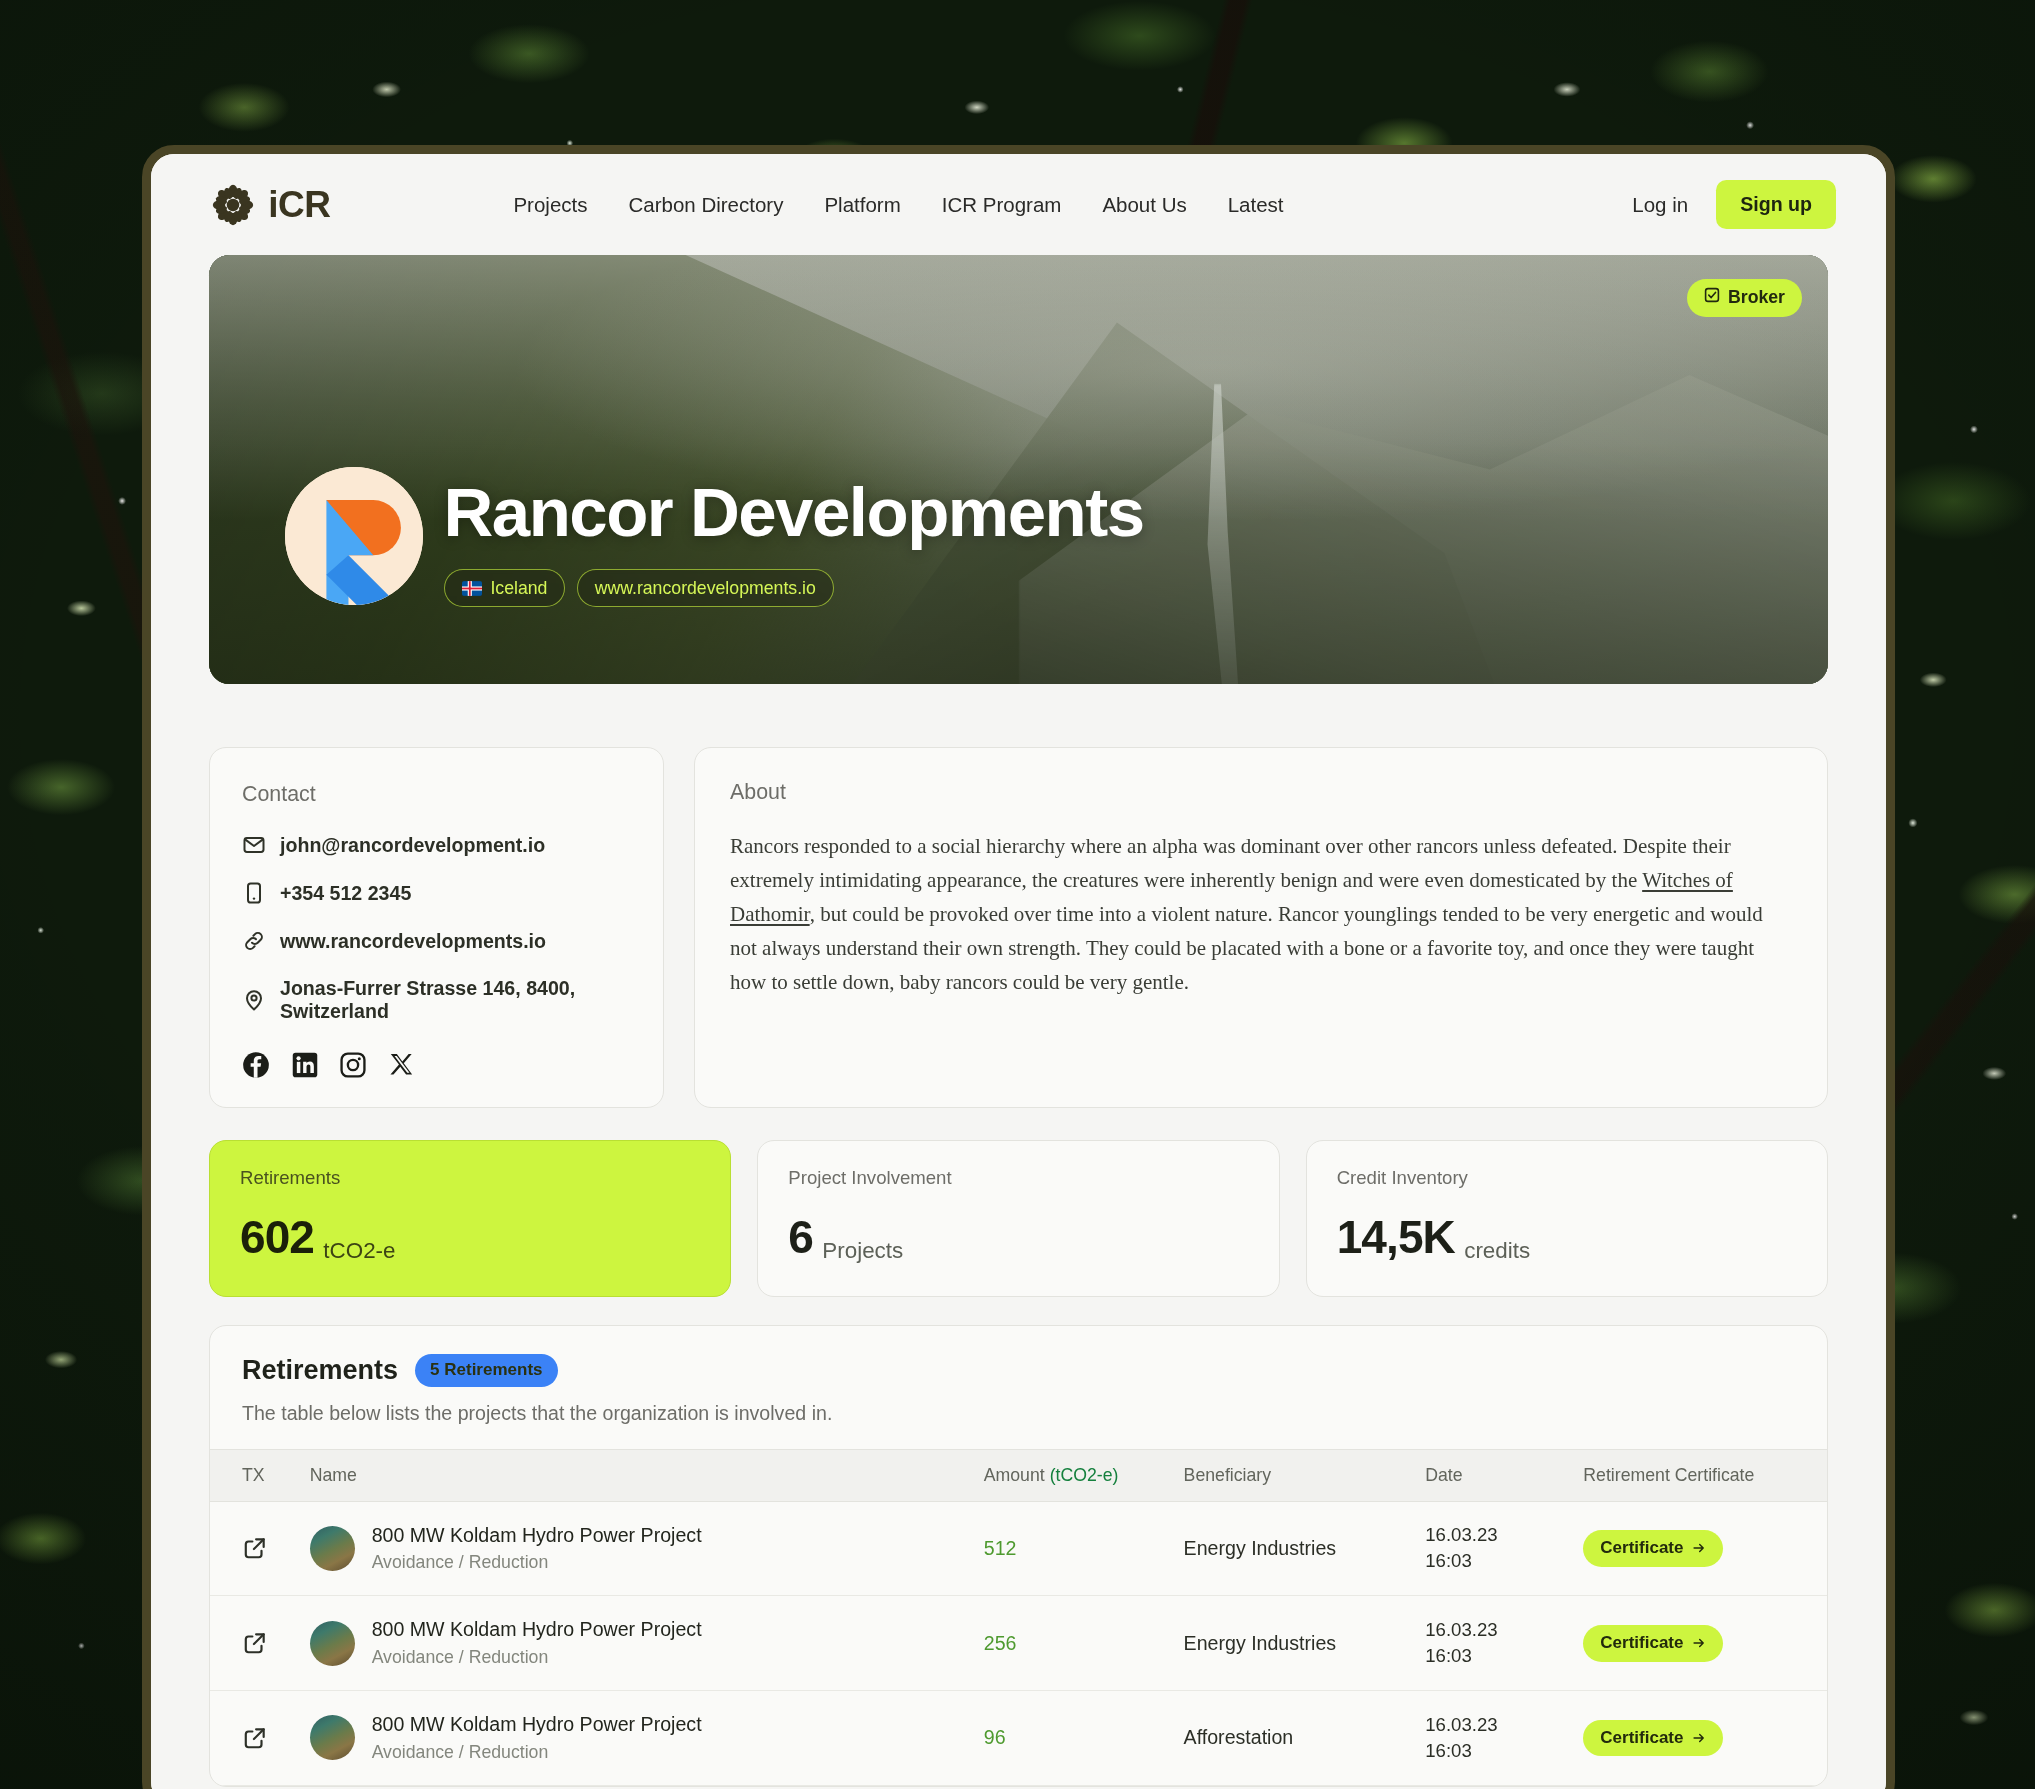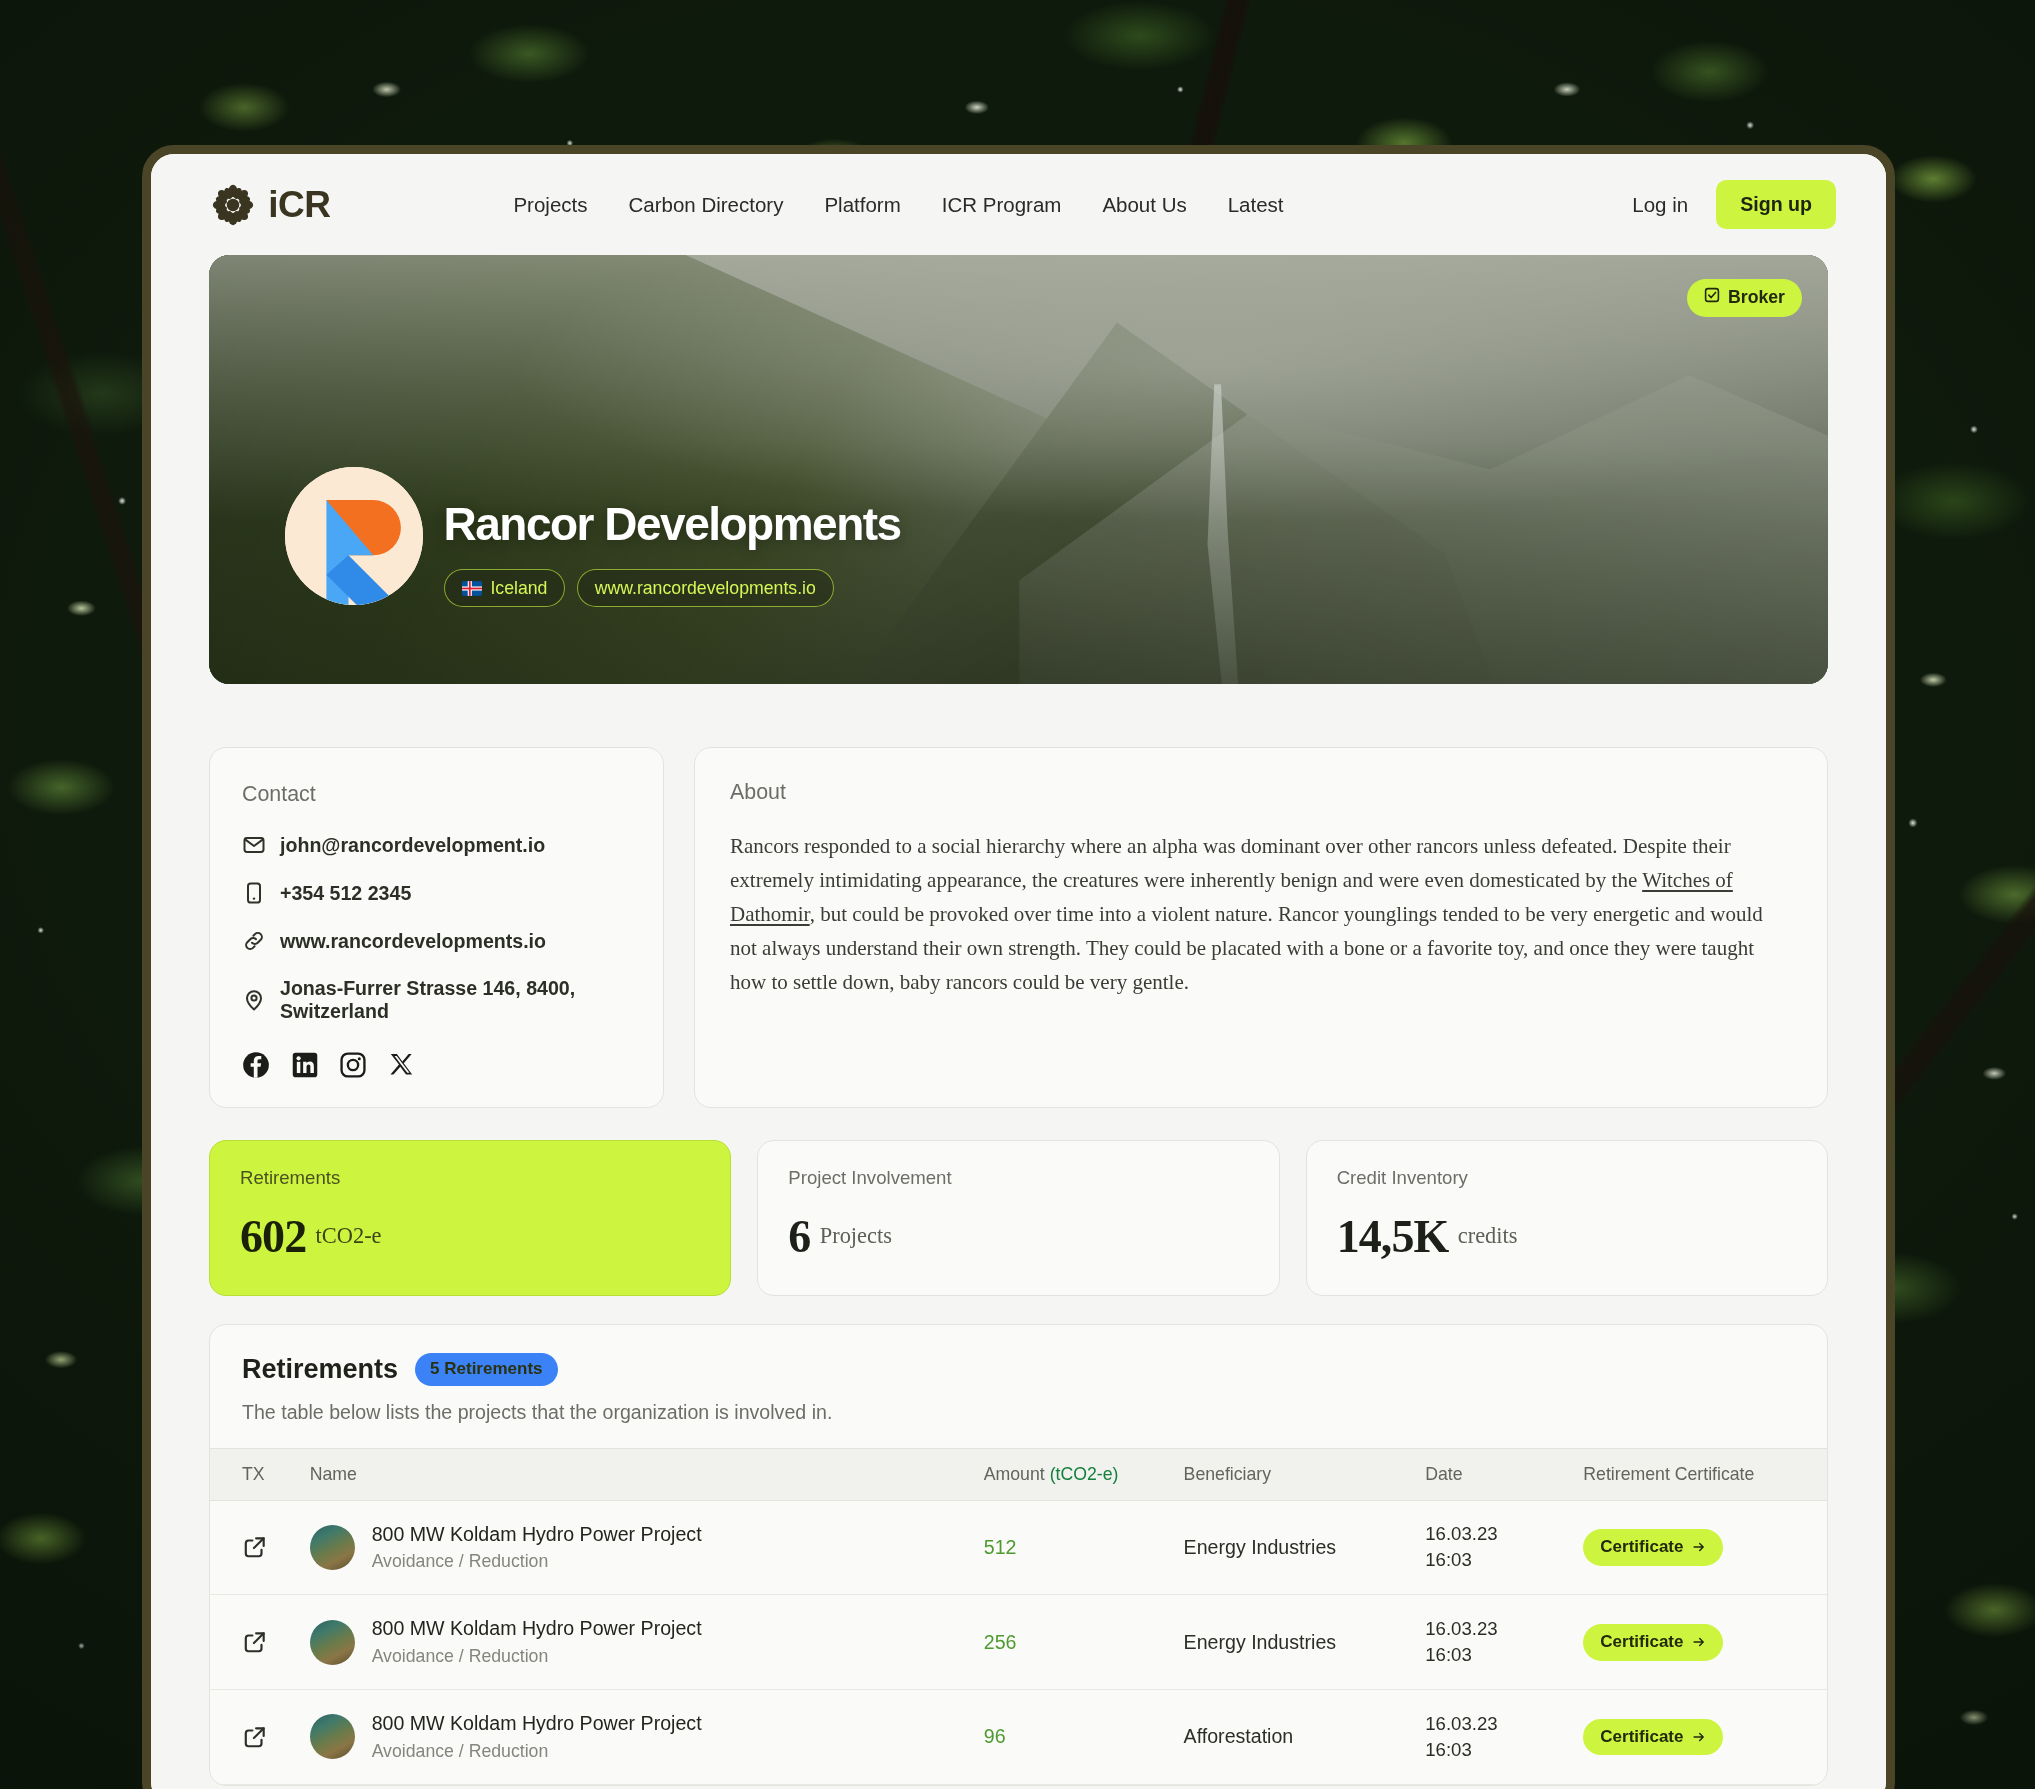--- a/index.html
+++ b/index.html
@@ -241,21 +241,21 @@
     background: #fbe9d4;
     overflow: hidden;
     flex-shrink: 0;
     position: relative;
     margin-bottom: 5.6px;
   }
   .org-avatar svg { width: 100%; height: 100%; display: block; }
 
   .hero-titleblock { padding-bottom: 3.7px; }
   .org-name {
-    font-size: 46px;
+    font-size: 69px;
     font-weight: 700;
     color: #ffffff;
     letter-spacing: -1.5px;
     line-height: 1.04;
     text-shadow: 0 1.9px 13px rgba(0,0,0,.3);
     text-align: center;
   }
   .hero-chips {
     display: flex; gap: 11.2px; margin-top: 20.5px;
   }
@@ -349,21 +349,21 @@
     background: #cdf53f;
     border-color: #b9df33;
   }
   .stat-label {
     font-size: 18.6px;
     color: #6d6d68;
   }
   .stat-card.accent .stat-label { color: #49521f; }
   .stat-value {
     margin-top: 20.5px;
-    display: flex; align-items: center; gap: 9.3px; font-family: Liberation Serif, serif;
+    display: flex; align-items: flex-end; gap: 9.3px;
   }
   .stat-num {
     font-size: 46px;
     font-weight: 700;
     color: #1d2018;
     letter-spacing: -0.9px;
   }
   .stat-unit {
     font-size: 22.4px;
     color: #5c6057;

